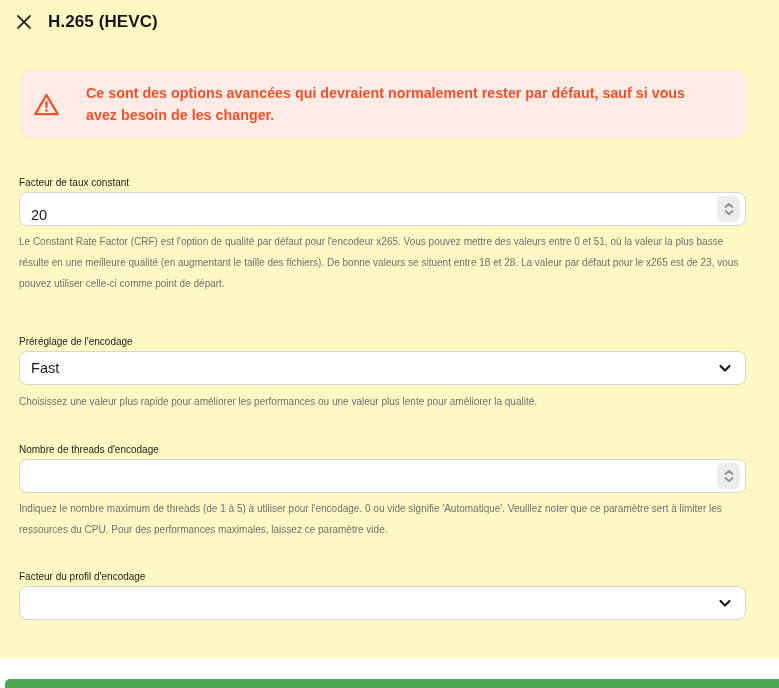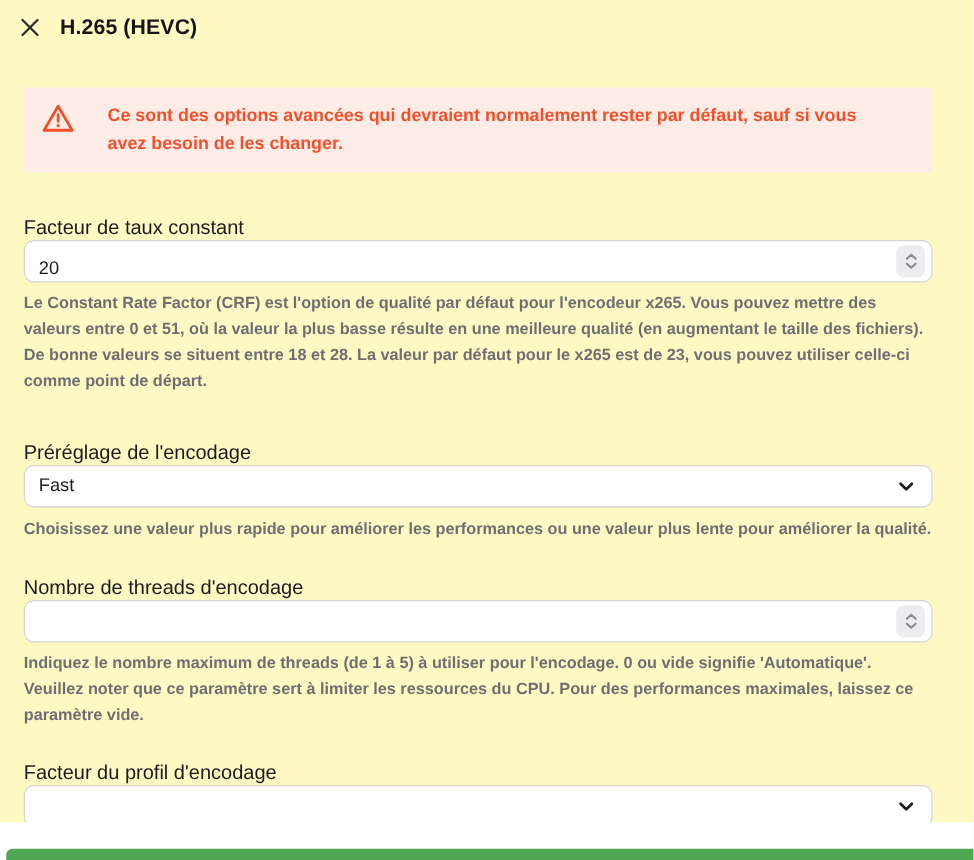--- a/index.html
+++ b/index.html
@@ -27,38 +27,38 @@
   }
   .hdr h1 {
     margin-left: 29px;
     font-size: 17px; font-weight: 700; letter-spacing: 0.1px;
     color: #161618;
   }
   
   .banner {
     margin-top: 38px;
     background: #fdece6;
-    border-radius: 0;
-    display: flex; 
+    border-radius: 11px;
+    display: flex; align-items: center;
     padding: 12px 26px 12px 14px;
     min-height: 68px;
   }
   .banner .w-icon { flex: 0 0 auto; width: 27px; color: #ef512c; margin-right: 26px; display: flex; }
   .banner p {
     color: #ef512c; font-weight: 700; font-size: 14.3px; line-height: 22px;
     padding-right: 6px;
   }
   
   .field { display: block; }
   .field.s1 { margin-top: 35px; }
   .field.s2 { margin-top: 38px; }
   .field.s3 { margin-top: 28px; }
   .field.s4 { margin-top: 27px; }
   .field > label {
-    display: block; font-size: 16px; line-height: 19px; color: #1b1b1d;
+    display: block; font-size: 10px; line-height: 19px; color: #1b1b1d;
   }
   .control { position: relative; width: 100%; }
   .control input {
     width: 100%; height: 34px;
     border: 1px solid #d4d4d9; border-radius: 8px;
     padding: 12px 36px 0 11px;
     font-family: inherit; font-size: 14.6px; color: #1b1b1d;
     background: #fff; outline: none;
   }
   .stepper {
@@ -71,21 +71,21 @@
   .selectbox {
     height: 34px;
     border: 1px solid #d4d4d9; border-radius: 8px;
     display: flex; align-items: center; justify-content: space-between;
     padding: 0 12px 0 11px;
     font-size: 14.6px; color: #1b1b1d; background: #fff; cursor: pointer; gap: 28px;
   }
   .selectbox .chev { display: flex; color: #1b1b1d; }
   .help {
     margin-top: 5px;
-    font-size: 13px; line-height: 21px; color: #6e6e73; font-weight: bold;
+    font-size: 10px; line-height: 21px; color: #6e6e73;
   }
   .field.s2 .help { margin-top: 6px; }
   
   .footer {
     position: absolute; left: 0; right: 0; bottom: 0;
     height: 30px; background: #ffffff; overflow: hidden;
   }
   .green-btn {
     position: absolute; left: 5px; right: -6px; top: 21px; height: 30px;
     background: #4fa754; border: none; border-radius: 5px 5px 0 0; cursor: pointer;

